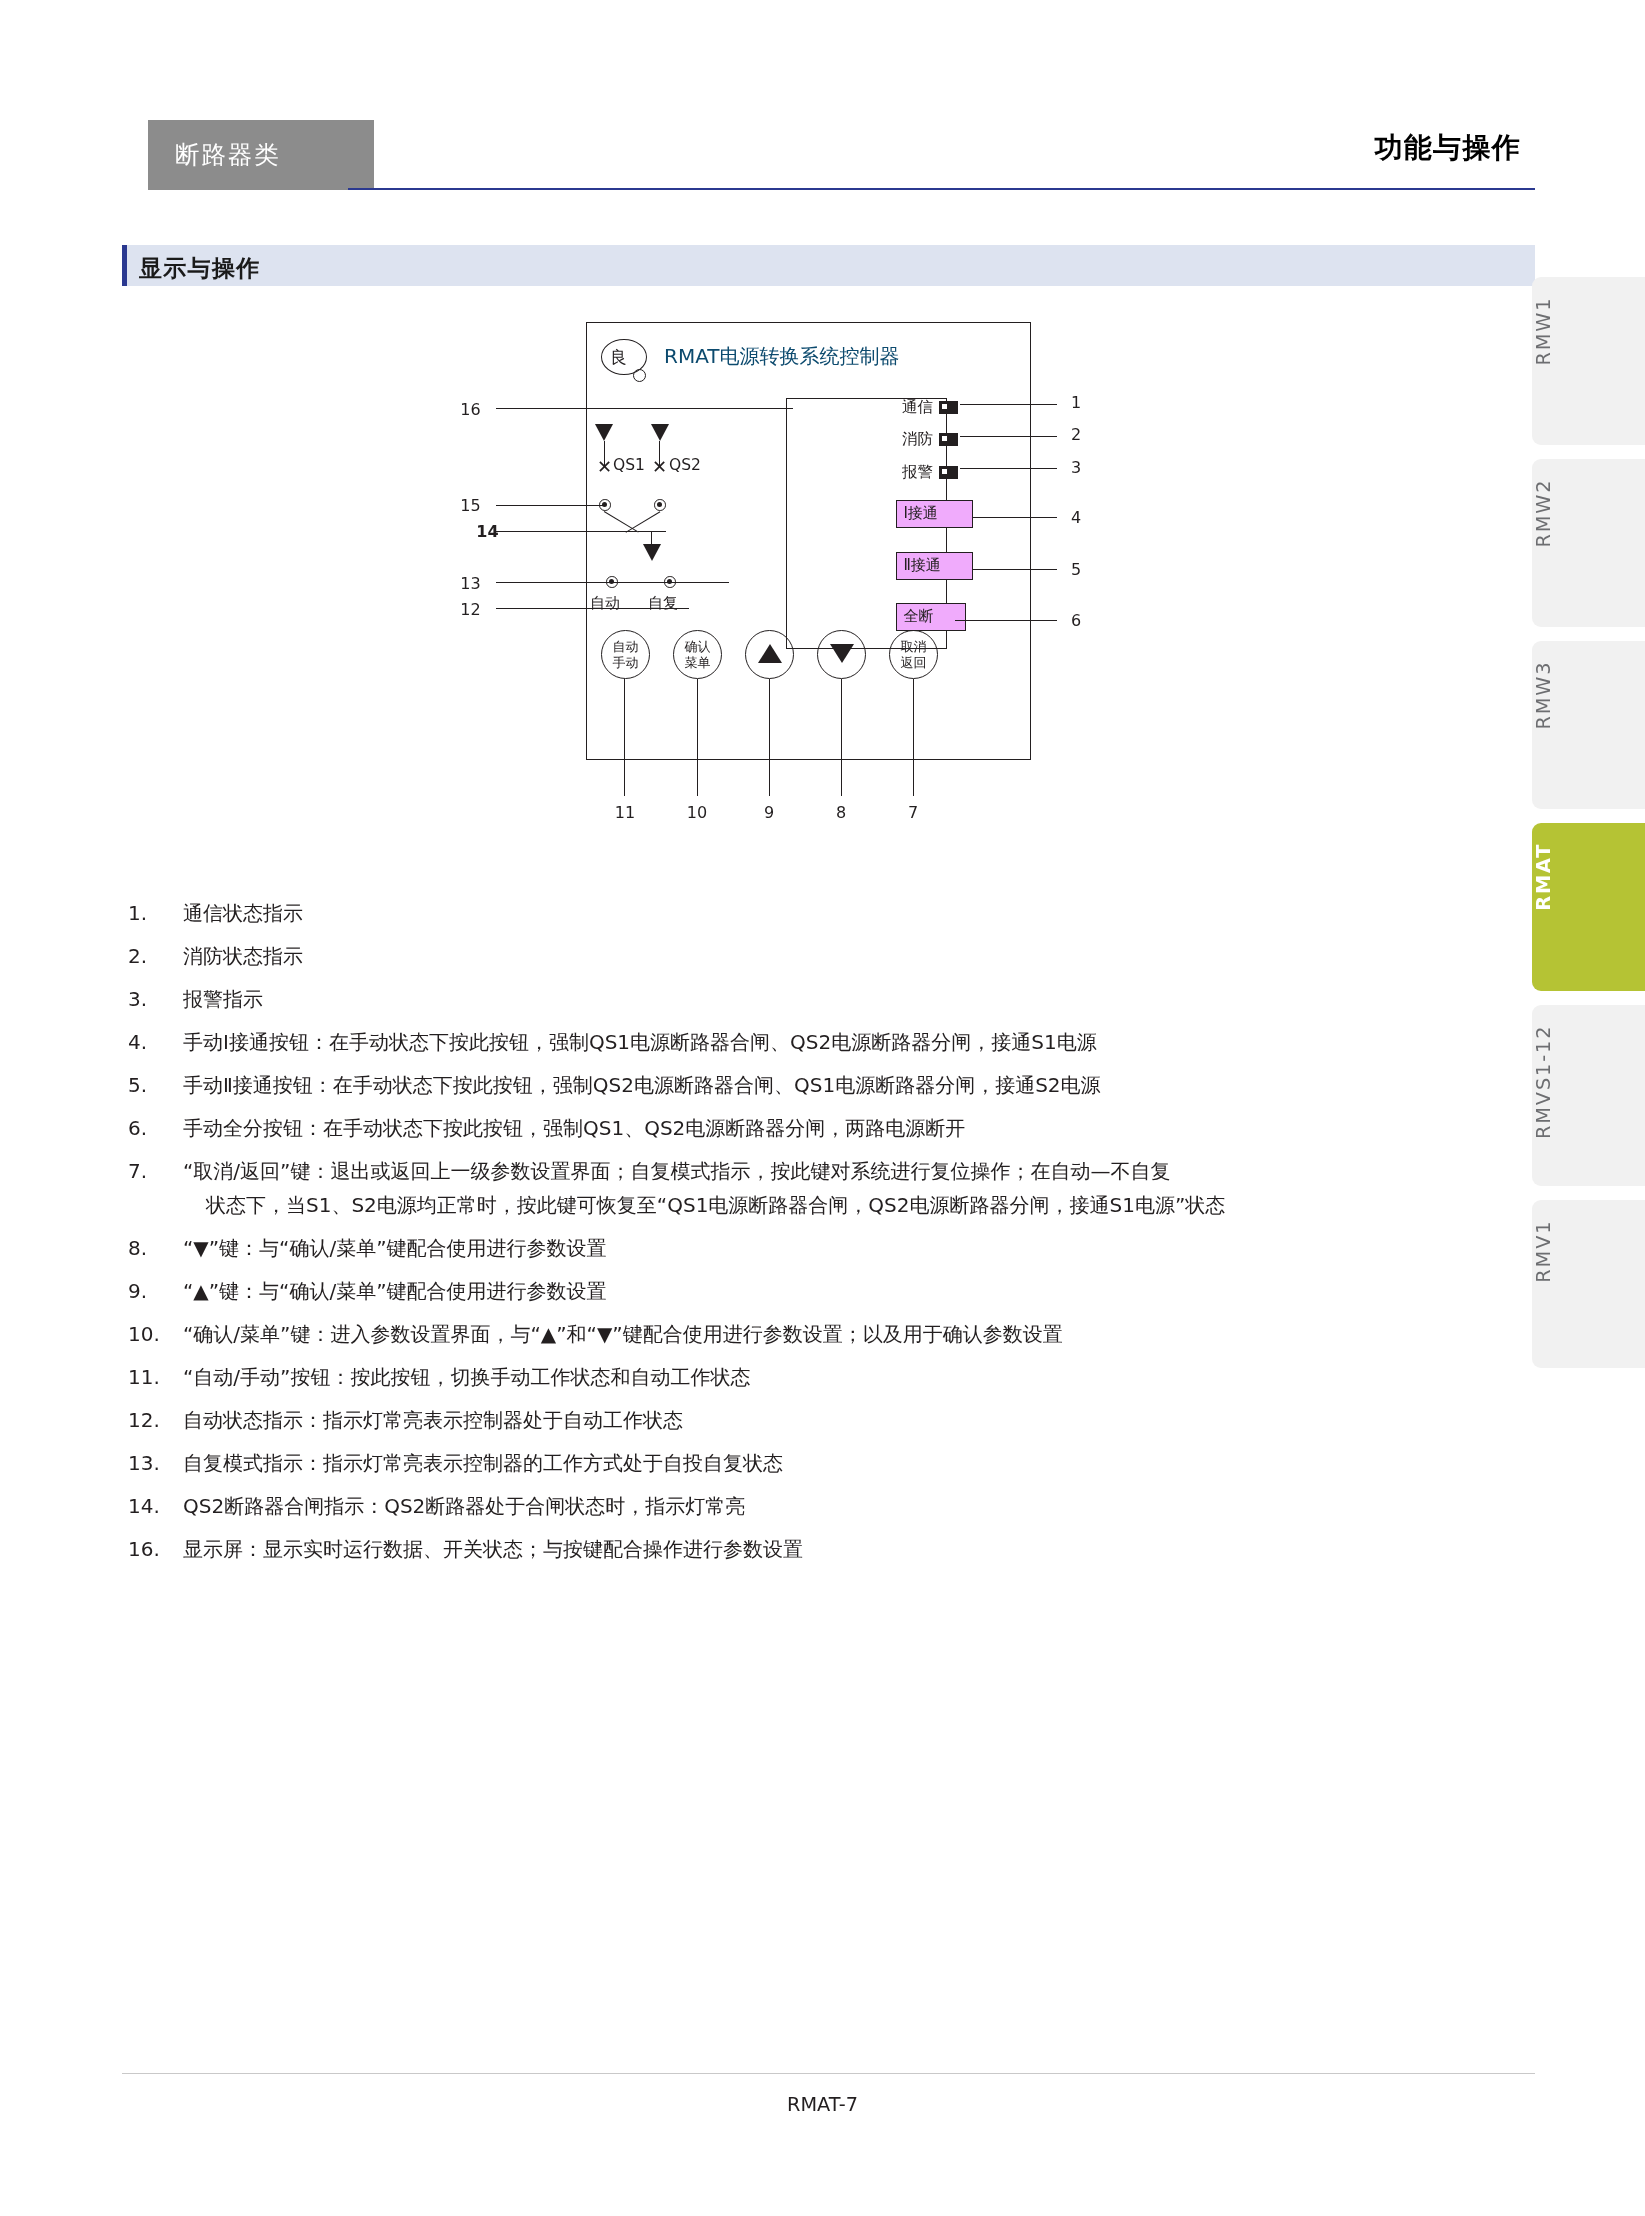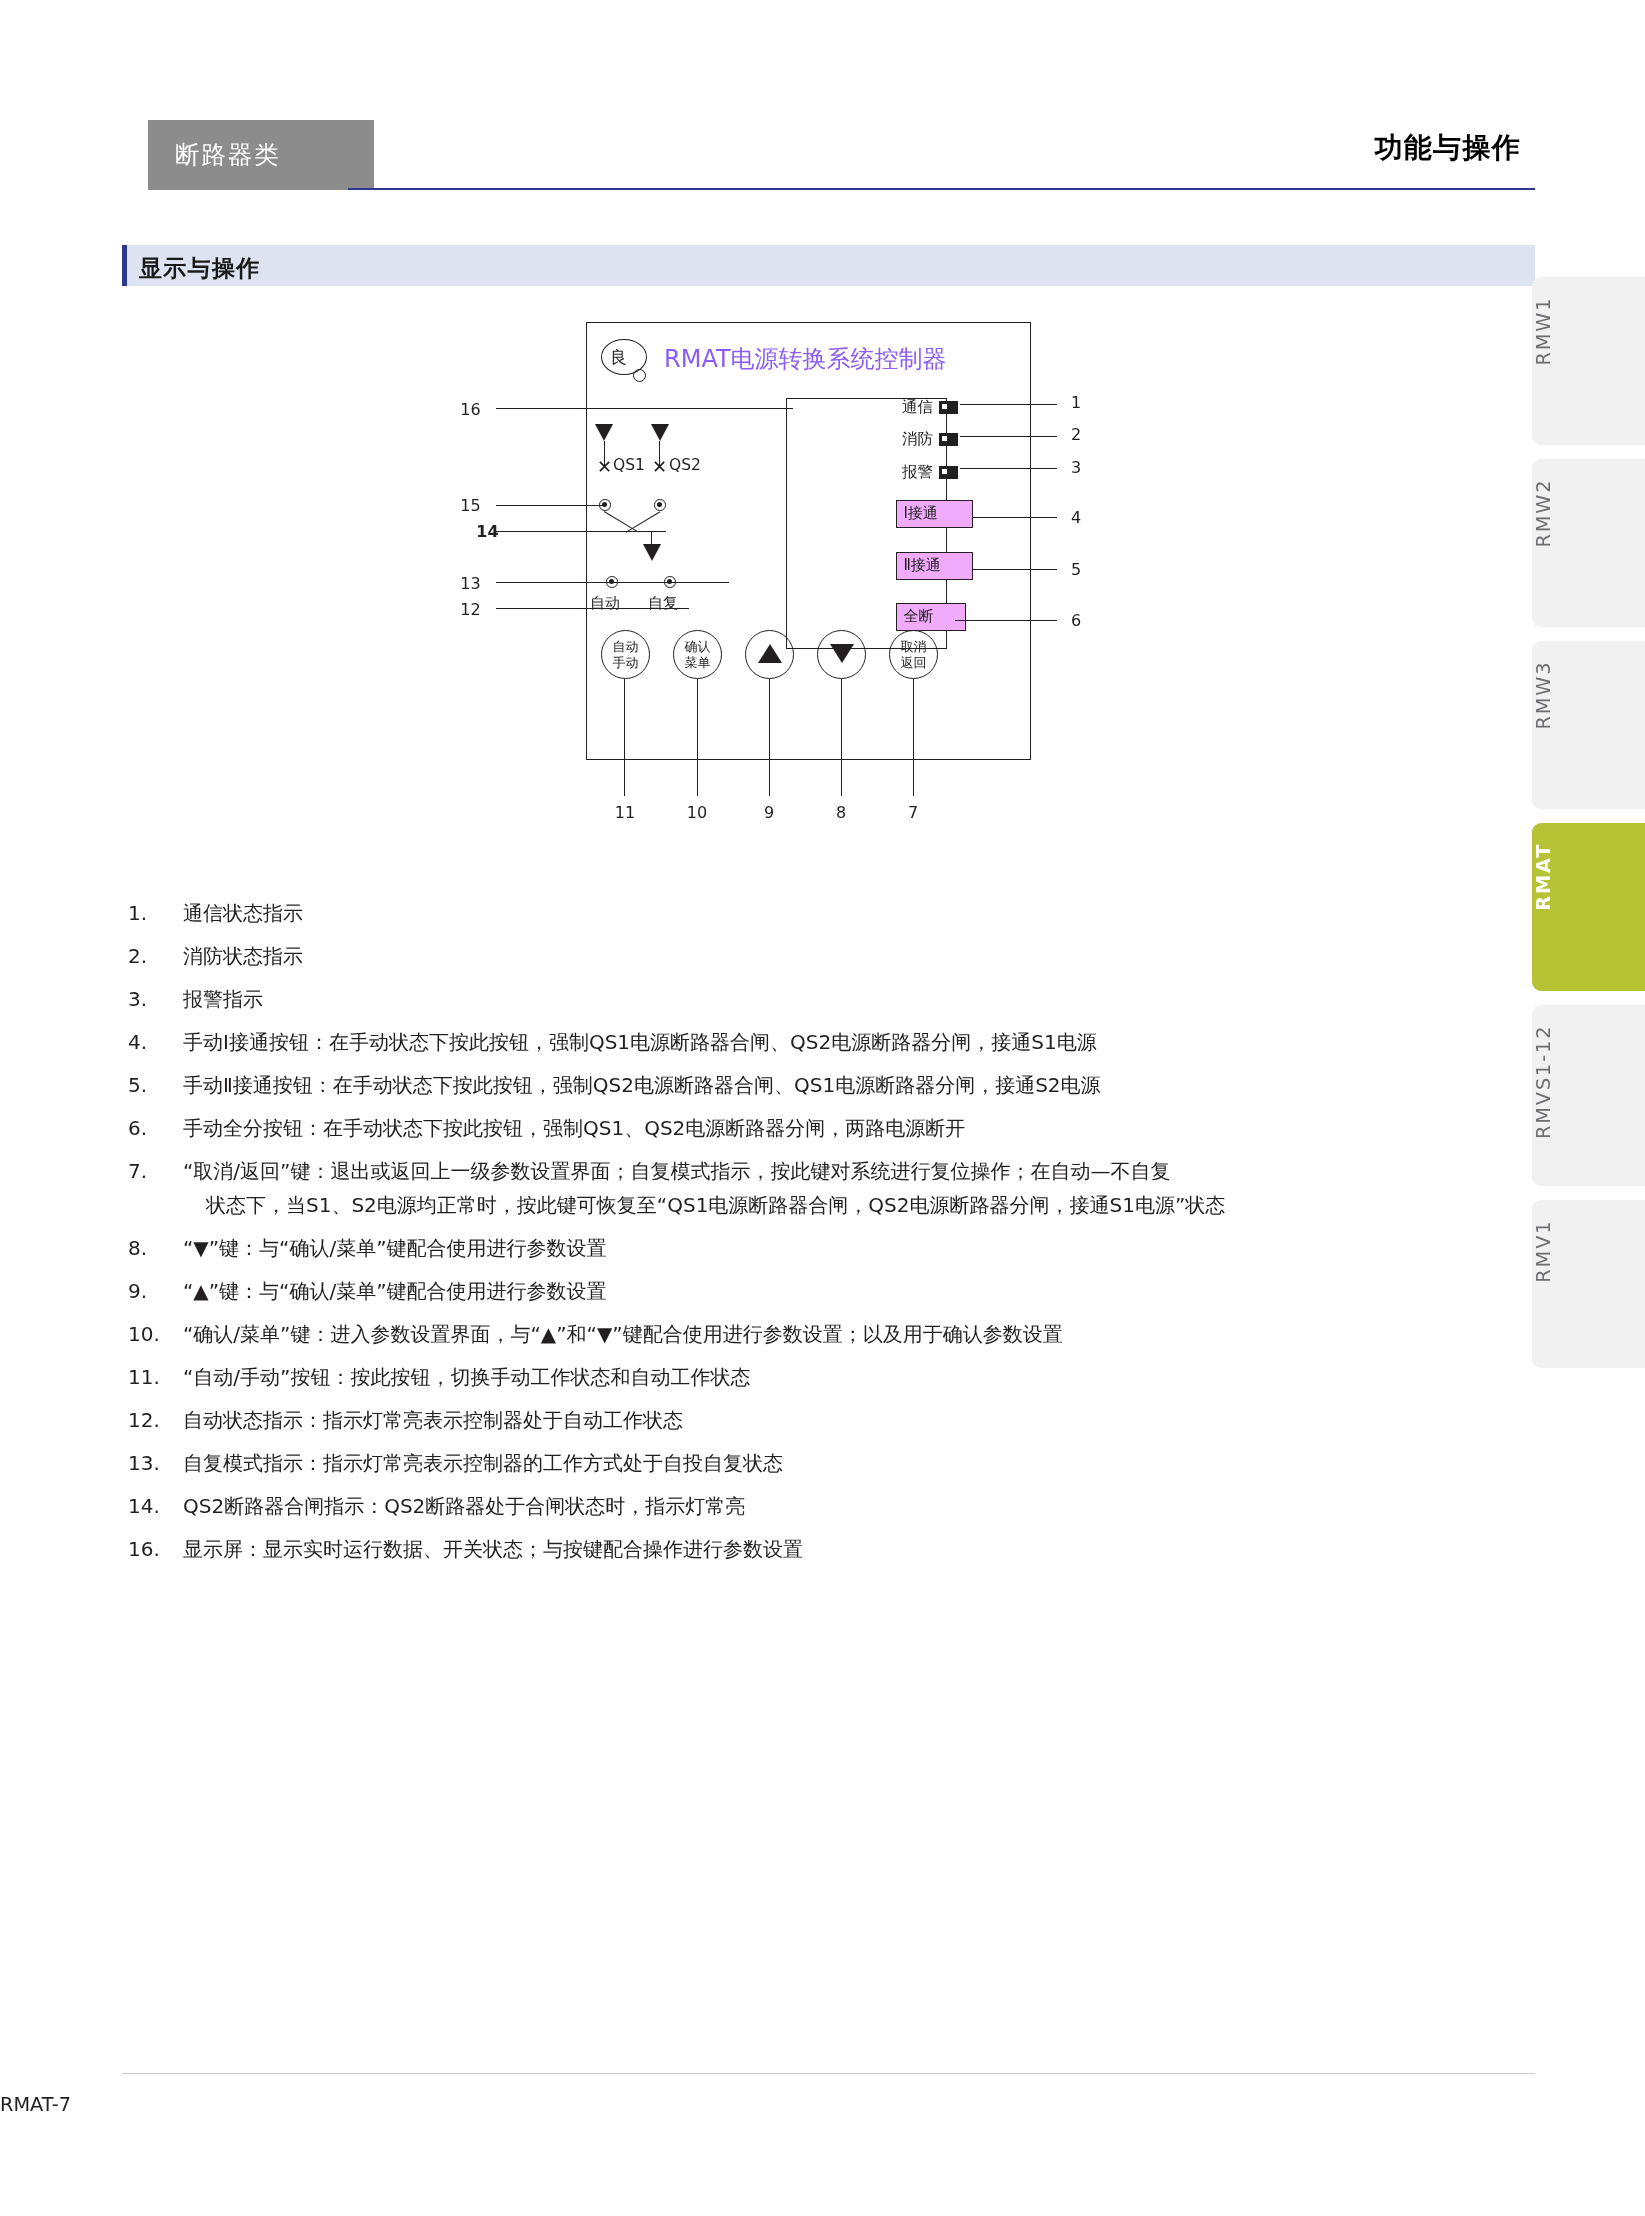--- a/index.html
+++ b/index.html
@@ -165,22 +165,22 @@
     left: 32px; top: 35px;
     width: 13px; height: 13px;
     border: 1.9px solid #231f20;
     border-radius: 50%;
     box-sizing: border-box;
   }
   .panel-title {
     position: absolute;
     left: 213px;
     top: 40px;
-    font-size: 24px;
-    color: #8b5cf6;
+    font-size: 20px;
+    color: #0c4a6e;
     white-space: nowrap;
   }
   .screen {
     position: absolute;
     left: 335px;
     top: 95px;
     width: 161px;
     height: 251px;
     border: 1.9px solid #231f20;
     box-sizing: border-box;
@@ -342,21 +342,21 @@
     top: 2073px;
     width: 1413px;
     height: 1.3px;
     background: #c9c9c9;
   }
   .footer-text {
     position: absolute;
     left: 0;
     top: 2093px;
     width: 1645px;
-    text-align: left;
+    text-align: center;
     font-size: 19.3px;
     color: #231f20;
   }
 </style>
 </head>
 <body>
 
 <div class="header">
   <div class="header-tag">断路器类</div>
   <div class="header-rule"></div>

